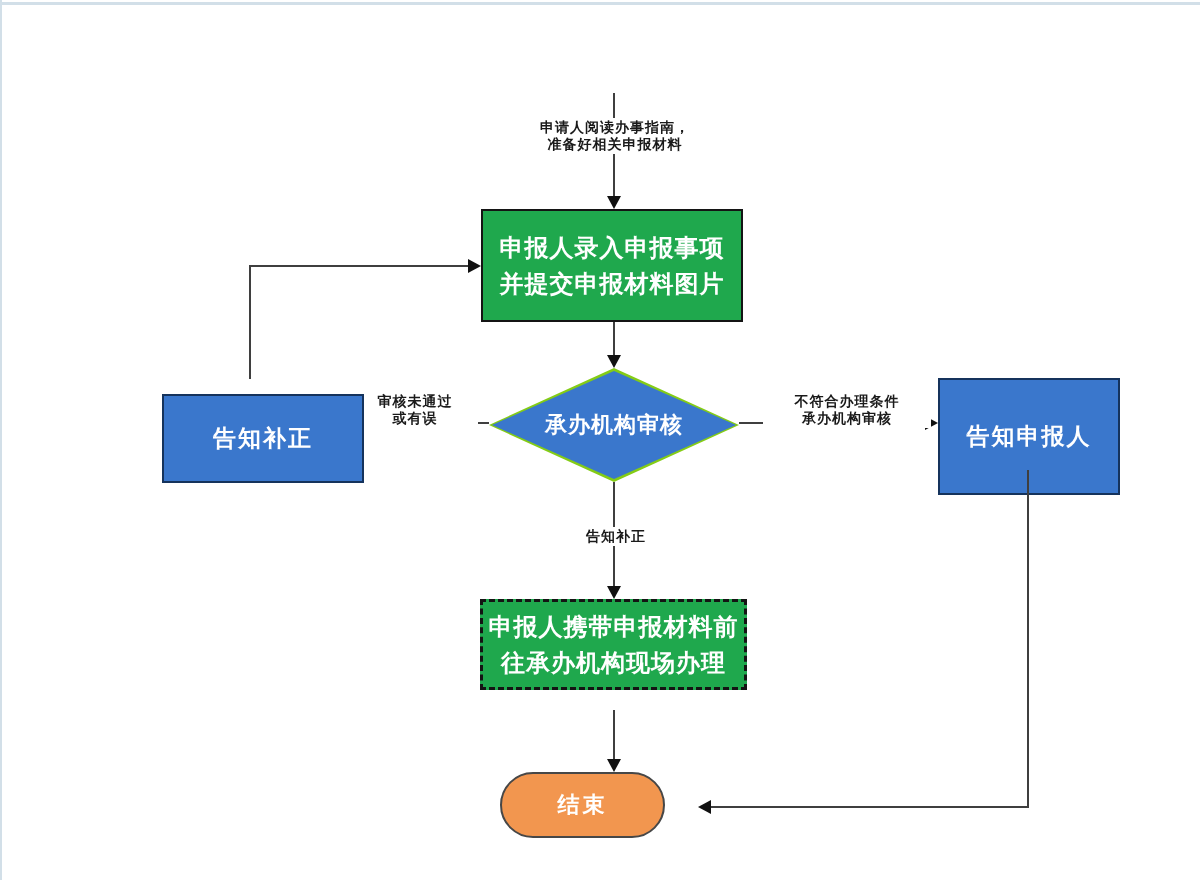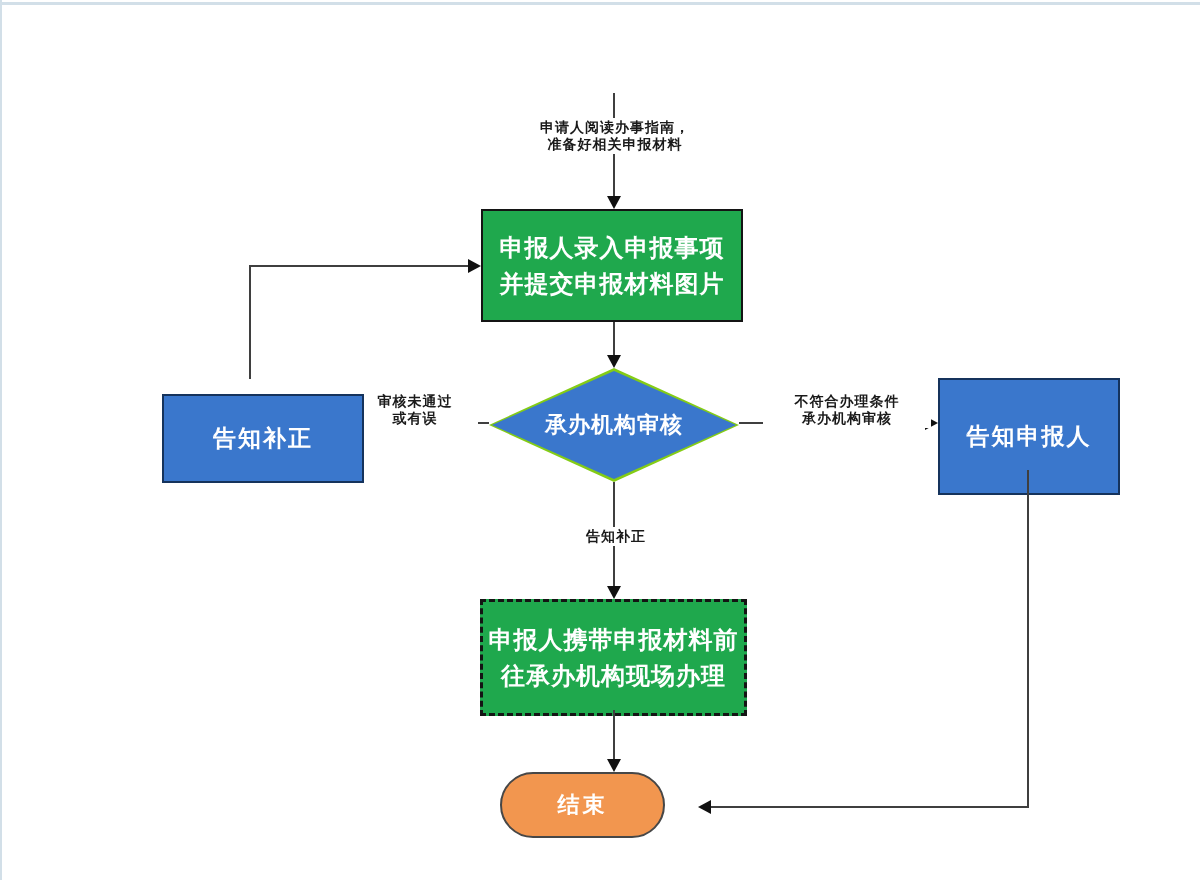--- a/index.html
+++ b/index.html
@@ -102,21 +102,21 @@
   <div class="node rect-blue" style="left:938px;top:378px;width:182px;height:117px;">告知申报人</div>
 
   <div class="edge" style="left:1027px;top:470px;width:2px;height:338px;"></div>
   <div class="edge" style="left:710px;top:806px;width:319px;height:2px;"></div>
   <div class="arrow left" style="left:698px;top:800px;"></div>
 
   <div class="edge" style="left:613px;top:482px;width:2px;height:105px;"></div>
   <div class="arrow down" style="left:607px;top:586px;"></div>
   <div class="elabel" style="left:558px;top:527px;width:112px;">告知补正</div>
 
-  <div class="node process dashed" style="left:480px;top:599px;width:267px;height:117px;">申报人携带申报材料前
+  <div class="node process dashed" style="left:480px;top:599px;width:267px;height:91px;">申报人携带申报材料前
 往承办机构现场办理</div>
 
   <div class="edge" style="left:613px;top:710px;width:2px;height:50px;"></div>
   <div class="arrow down" style="left:607px;top:759px;"></div>
 
   <div class="node terminal" style="left:500px;top:772px;width:165px;height:66px;">结束</div>
 
 </div>
 
 </body></html>

